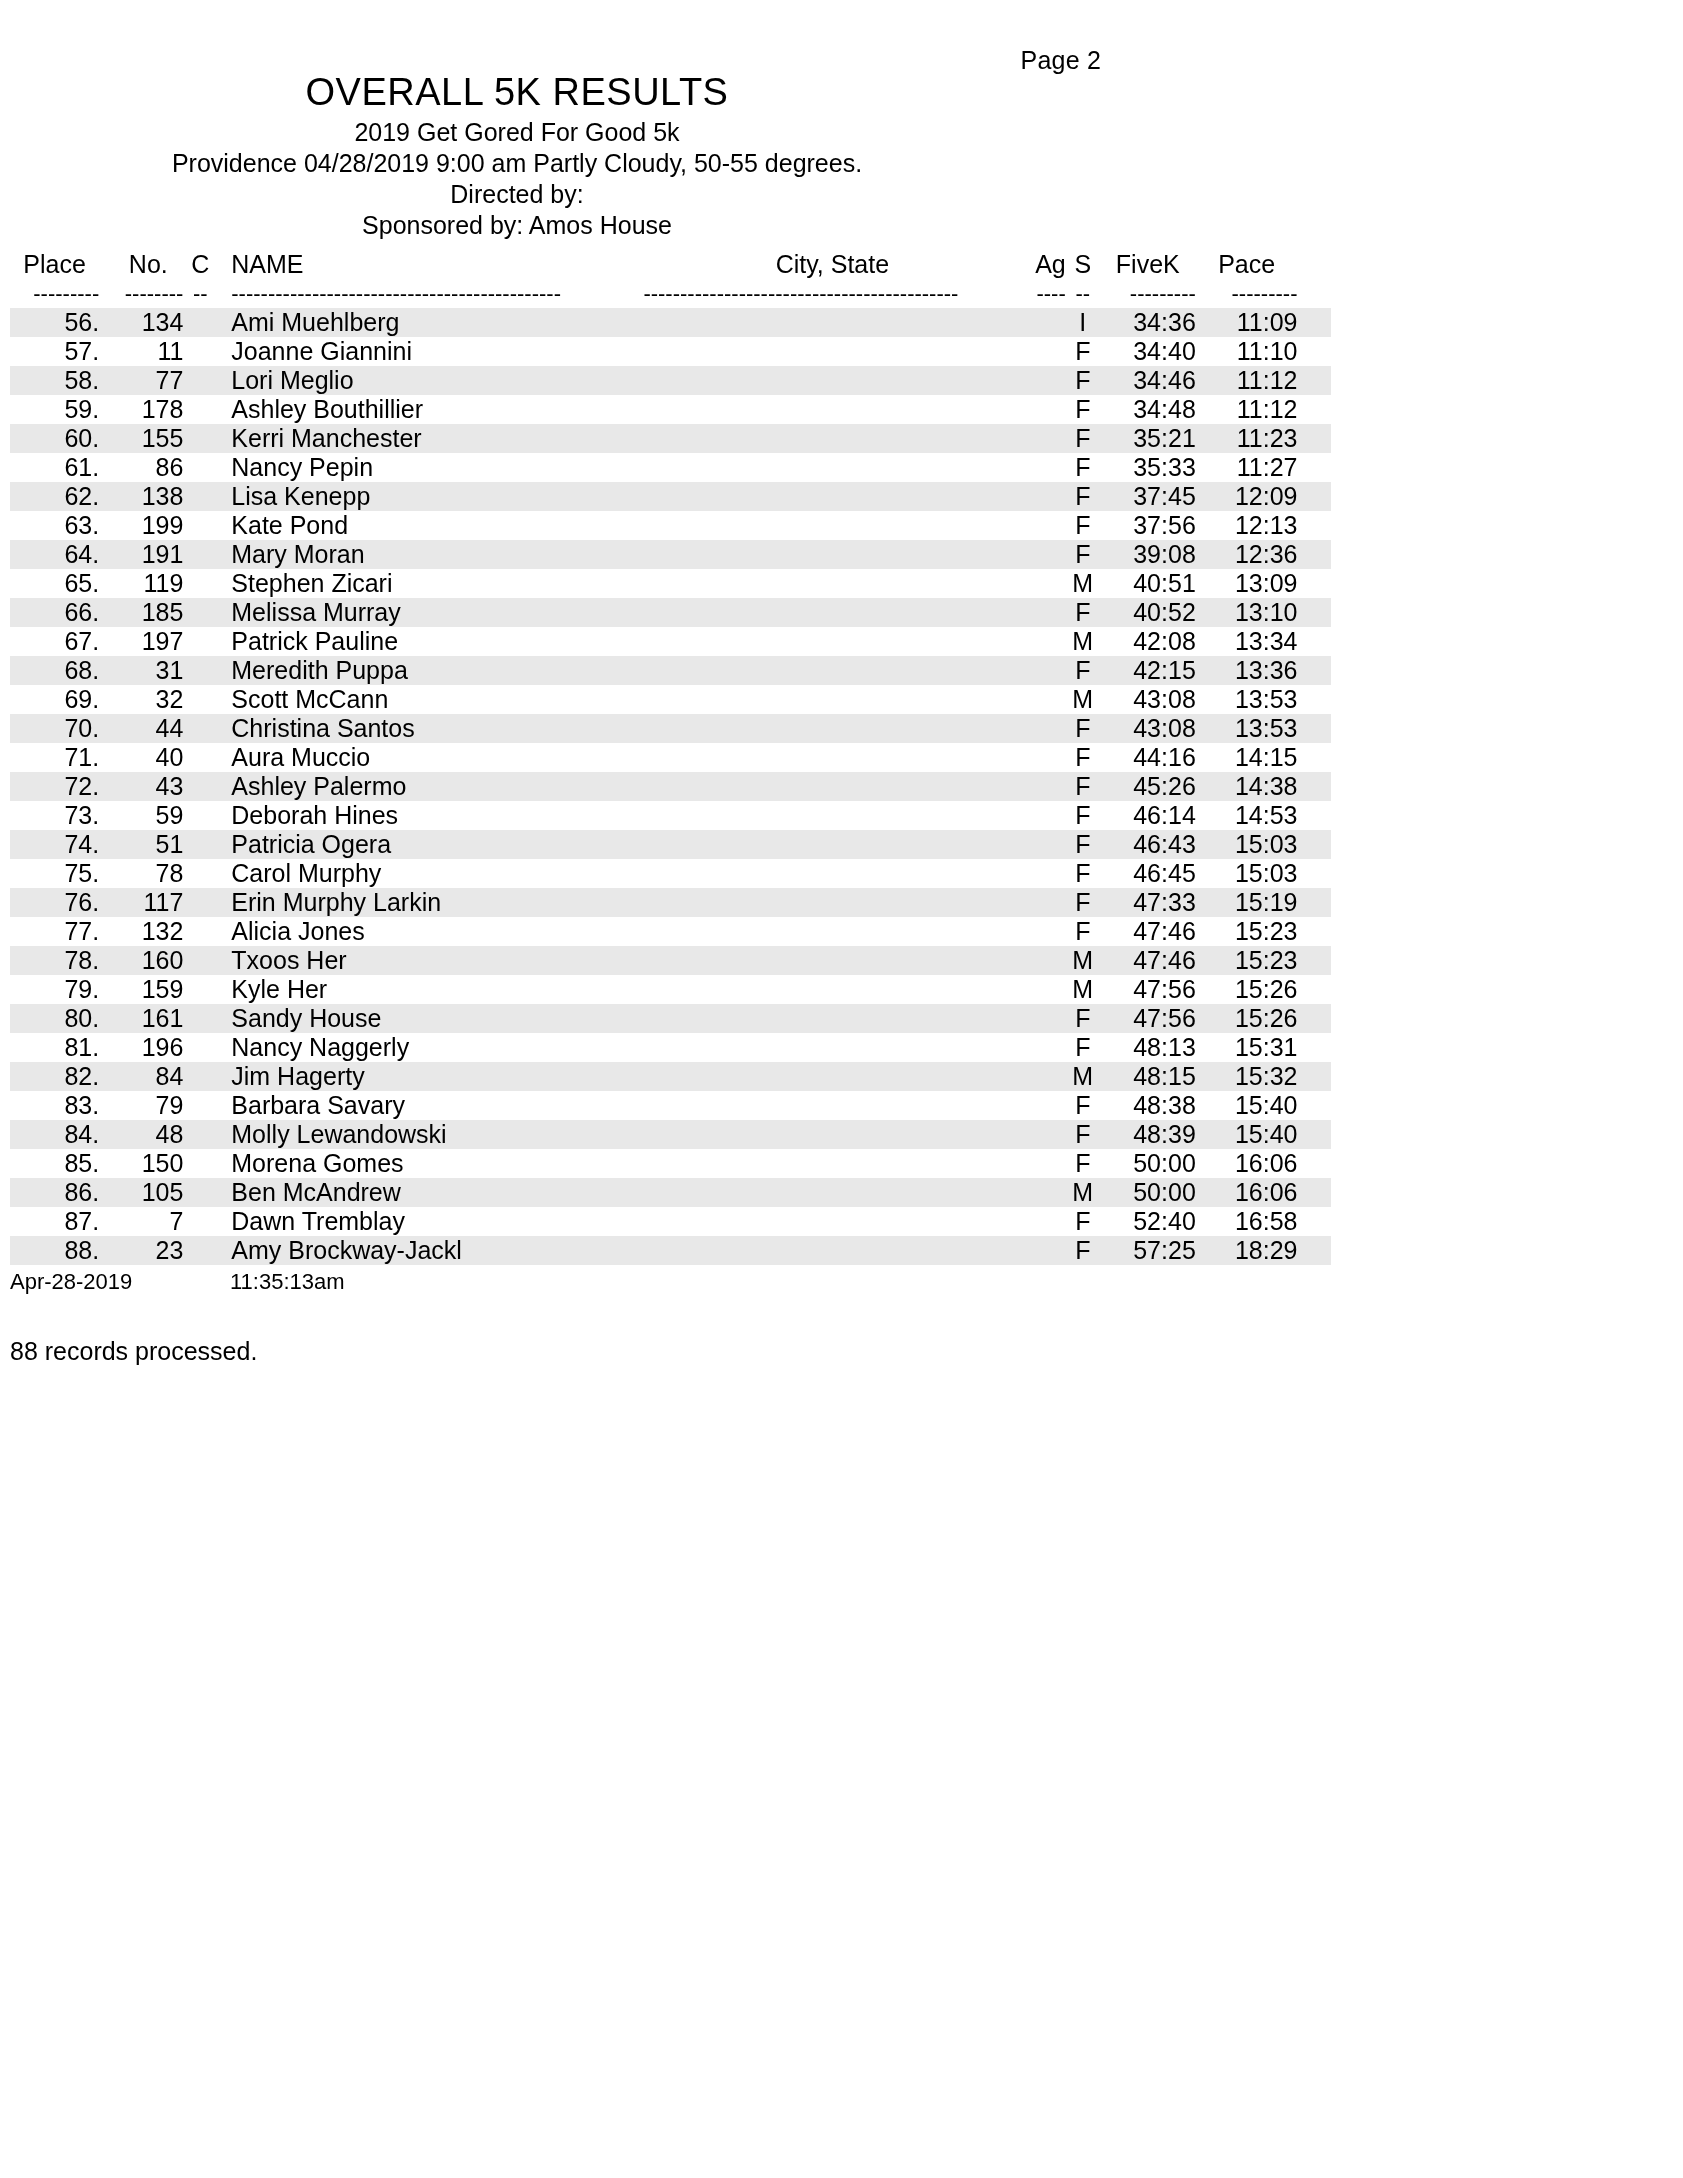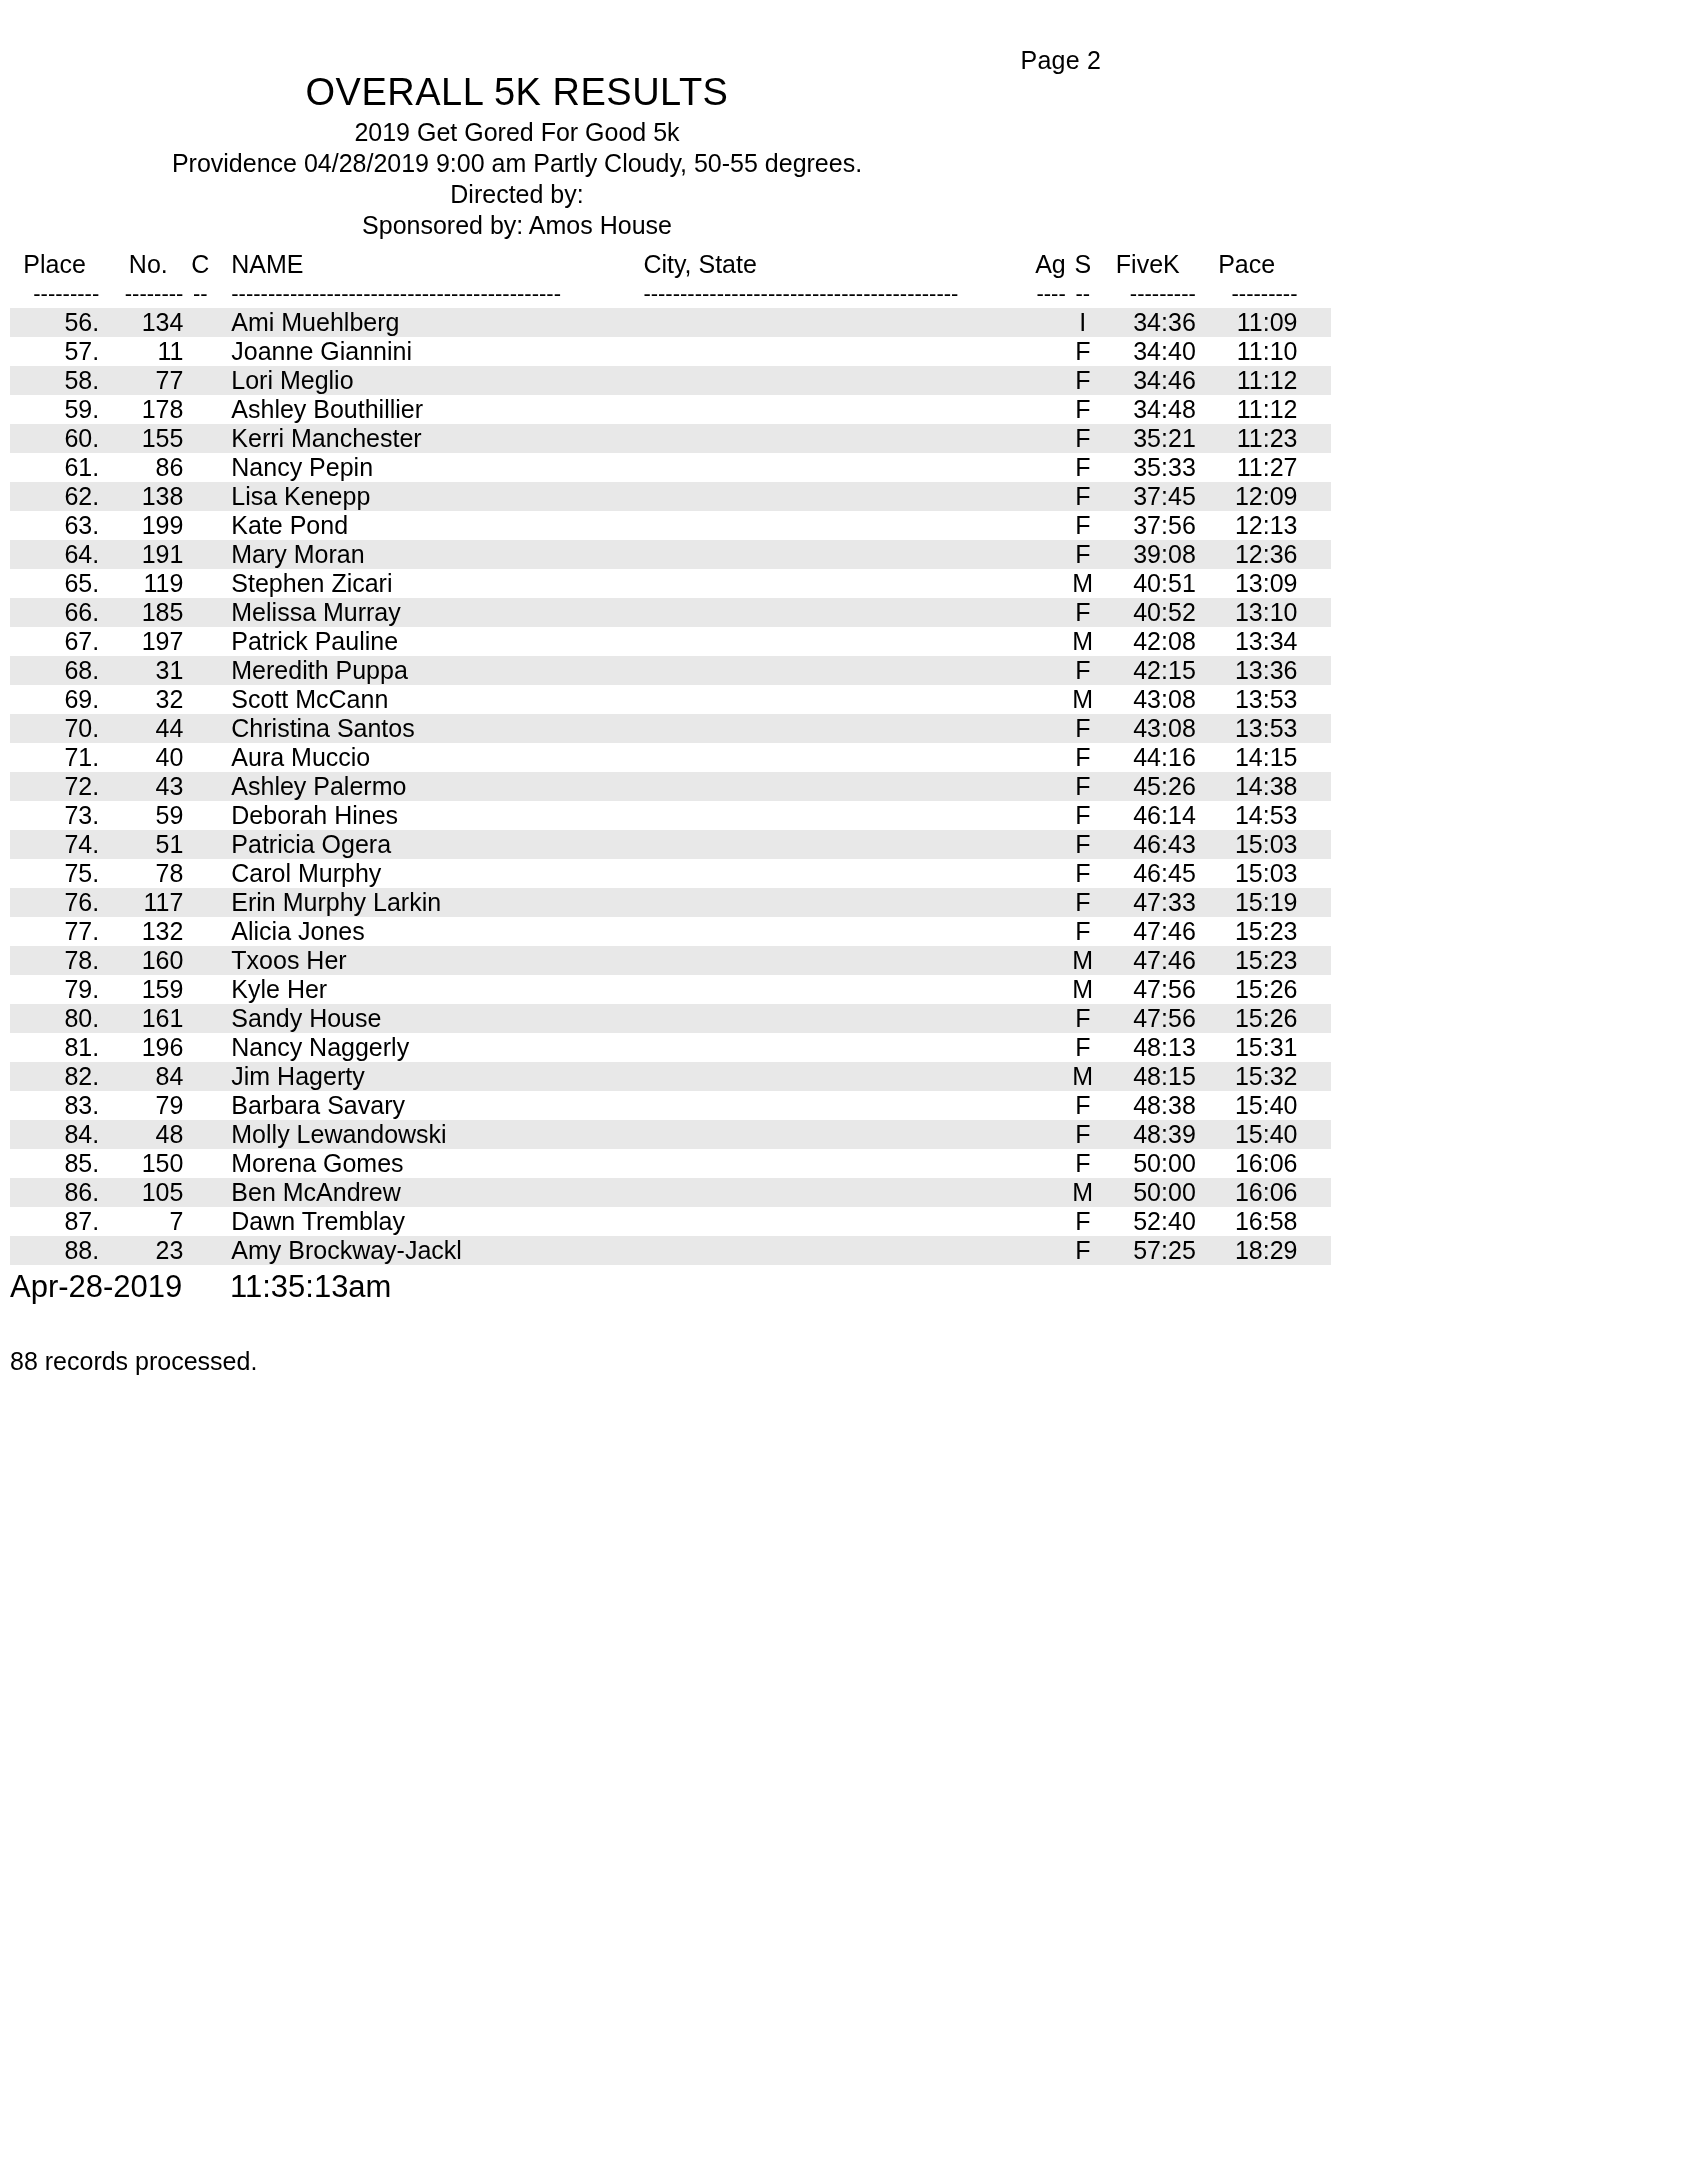--- a/index.html
+++ b/index.html
@@ -84,21 +84,21 @@
   .col-s       { width: 44px;  text-align: center; }
   .col-fivek   { width: 119px; text-align: right; }
   .col-pace    { width: 129px; text-align: right; }
   .col-tail    { width: 59px; }
 
   thead .hdr td { font-size: 25px; }
   .hdr .col-place { text-align: center; }
   .hdr .col-no { text-align: center; }
   .hdr .col-c { text-align: center; }
   .hdr .col-name { text-align: left; }
-  .hdr .col-city { text-align: left; }
+  .hdr .col-city { text-align: center; }
   .hdr .col-ag { text-align: right; }
   .hdr .col-s { text-align: center; }
   .hdr .col-fivek { text-align: center; }
   .hdr .col-pace { text-align: center; }
 
   .rule td {
     font-size: 22px;
     line-height: 20px;
     height: 20px;
     color: #000;
@@ -106,21 +106,21 @@
   }
   tbody tr.shaded td {
     background: #e8e8e8;
   }
   tbody tr td {
     line-height: 29px;
   }
   .footer-row {
     margin-left: 10px;
     margin-top: 4px;
-    font-size: 31px;
+    font-size: 22px;
     display: flex;
   }
   .footer-date { width: 220px; }
   .footer-time { }
   .records-line {
     margin-left: 10px;
     margin-top: 42px;
     font-size: 25px;
   }
 </style>

